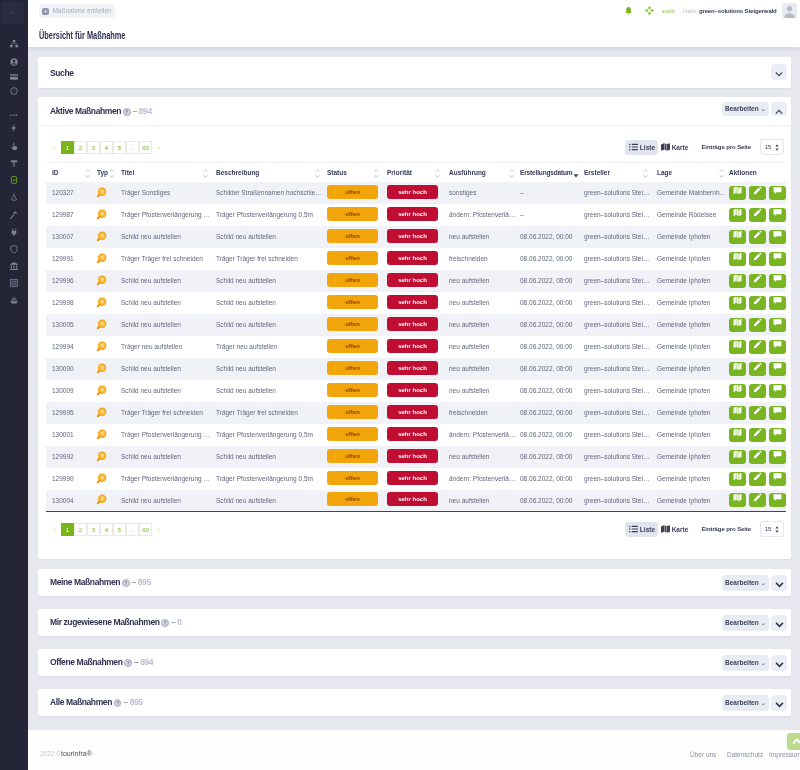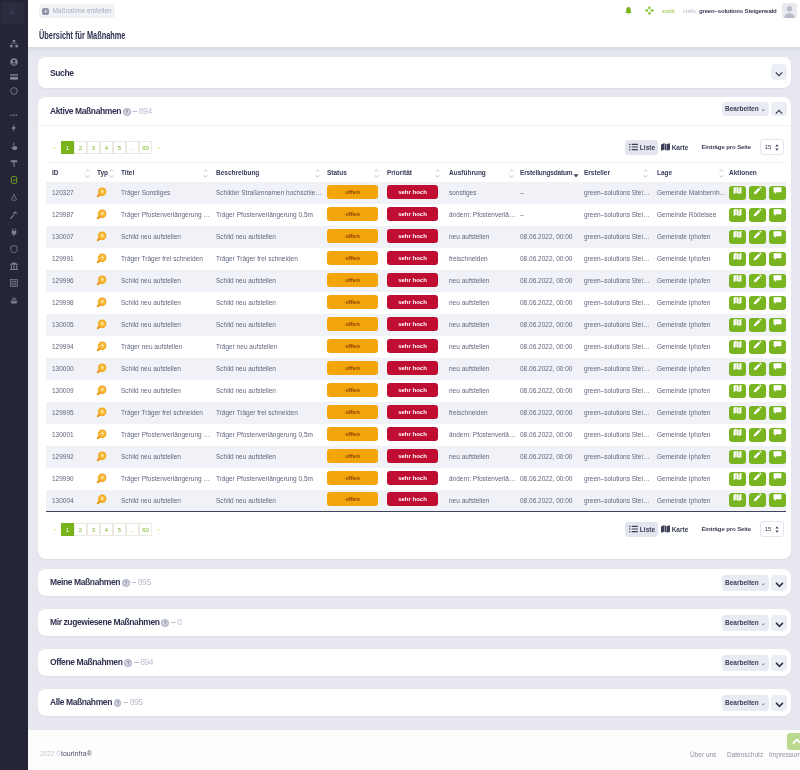--- a/index.html
+++ b/index.html
@@ -12,24 +12,24 @@
 .sbi{z-index:6;left:0;width:28px;height:12px;text-align:center;color:#8b90a6;font-size:8px;line-height:12px}
 
 #topbar{left:28px;top:0;width:772px;height:47px;background:#fff;box-shadow:0 2px 4px rgba(140,145,175,0.22)}
 #newbtn{left:39px;top:4px;width:76px;height:14px;background:#f1f2f6;border-radius:4px;color:#a9adbf;font-size:6.5px;line-height:14px;text-align:center}
 #newbtn .plus{display:inline-block;width:7px;height:7px;background:#8d92a6;border-radius:2px;color:#f1f2f6;font-size:7px;line-height:7px;vertical-align:-1px;margin-right:3px;text-align:center}
 #pagetitle{left:39px;top:29px;font-size:11px;font-weight:bold;color:#2e3150;transform:scaleX(0.67);transform-origin:left top;white-space:nowrap}
 #greet{left:683px;top:8px;font-size:6px;color:#bfc3cf;letter-spacing:-0.15px}
 #greet b{color:#3c4158}
 #avatar{left:782px;top:3px;width:15px;height:15px;background:#e9eaef;border-radius:3px;overflow:hidden}
 
-.card{background:#fff;border-radius:8px;box-shadow:0 1px 2px rgba(60,60,90,.06)}
+.card{background:#fff;border-radius:2px;box-shadow:0 1px 2px rgba(60,60,90,.06)}
 #suche{left:38px;top:57px;width:753px;height:31px}
 .cardtitle{font-size:8.5px;font-weight:bold;color:#2e3150;letter-spacing:-0.4px}
-.count{color:#bcc0d0;font-weight:normal}
+.count{color:#bcc0d0;font-weight:bold}
 .count .dash{color:#9ba0b2}
 .qmark{display:inline-block;width:7.5px;height:7.5px;background:#d2d5e0;border:0.5px solid #a6abc0;border-radius:50%;color:#7d8298;font-size:5px;line-height:7px;text-align:center;vertical-align:0px;font-weight:bold;letter-spacing:0}
 .chevbtn{width:16px;height:16px;background:#eceef5;border-radius:4px;text-align:center}
 .bearb{height:16px;background:#e9ebf3;border-radius:4px;color:#3c4158;font-size:6.5px;font-weight:bold;line-height:16px;text-align:center}
 #aktive{left:38px;top:97px;width:753px;height:462px}
 
 .pager{display:flex;gap:0px;align-items:center}
 .pg{min-width:13px;height:13px;border:1px solid #ebe9e0;background:#fff;color:#7ab41d;font-size:6px;line-height:12px;text-align:center}
 .pg.na{border:none;color:#9fd34f;background:transparent}
 .pg.act{background:#7ab41d;color:#fff;border-color:#7ab41d}

